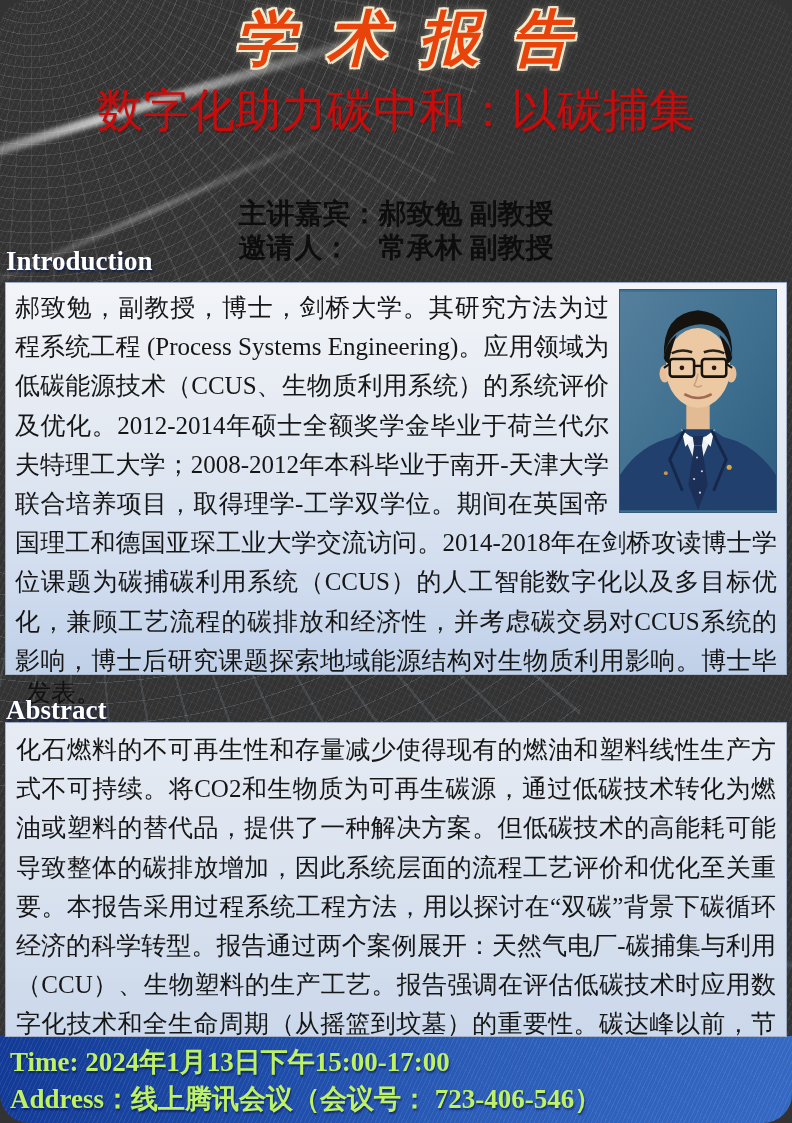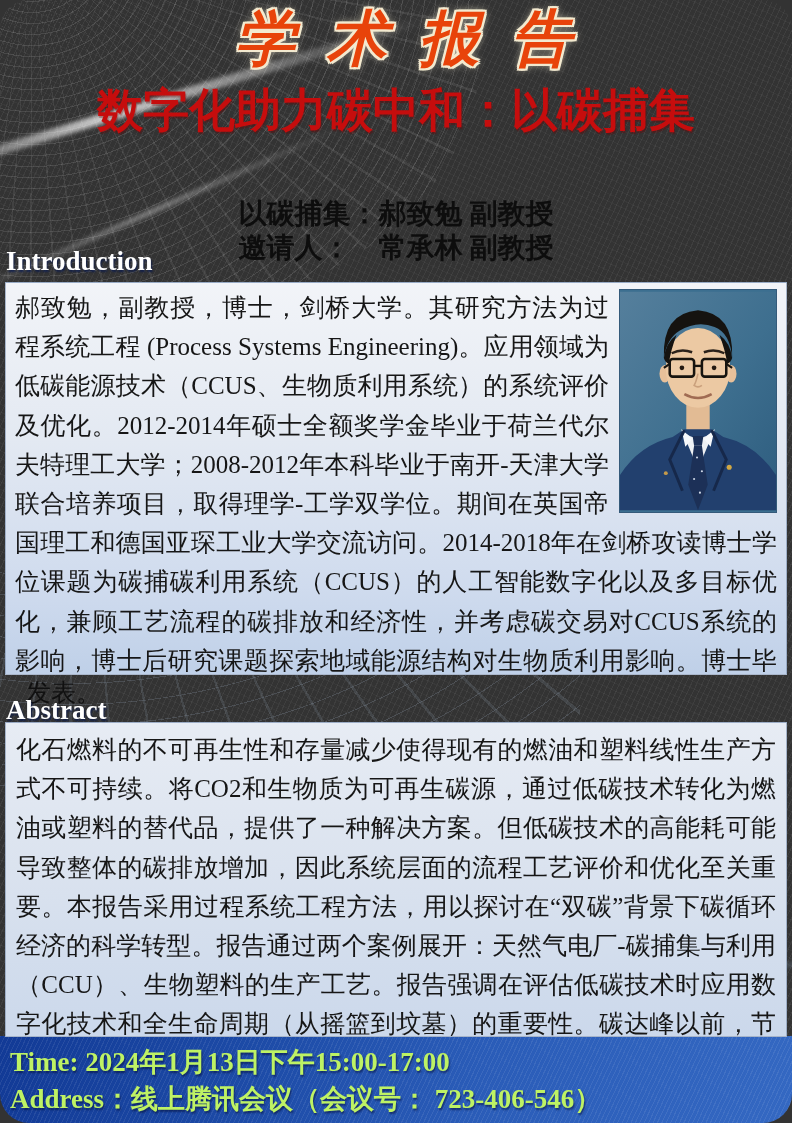--- a/index.html
+++ b/index.html
@@ -36,21 +36,21 @@
       repeating-radial-gradient(ellipse 520px 420px at 18% -120%, rgba(200,225,255,.28) 0 1px, transparent 1px 26px),
       repeating-conic-gradient(from 150deg at 18% -120%, rgba(200,225,255,.2) 0deg .3deg, transparent .3deg 5deg);
     opacity:.55;}
   
   .banner{position:absolute;left:0;top:2px;width:100%;padding-left:46px;box-sizing:border-box;
     text-align:center;font-size:60px;line-height:74px;font-weight:900;font-style:italic;
     letter-spacing:32px;color:#e8430a;z-index:4;
     text-shadow:-2px 0 0 #f3ead0,2px 0 0 #f3ead0,0 -2px 0 #f3ead0,0 2px 0 #f3ead0,
       -2px -2px 0 #f3ead0,2px 2px 0 #f3ead0,-2px 2px 0 #f3ead0,2px -2px 0 #f3ead0,0 0 9px rgba(245,236,208,.9);}
   .main-title{position:absolute;left:0;top:84px;width:100%;text-align:center;z-index:4;
-    color:#c60d0d;font-weight:bold;font-size:46px;line-height:54px;
+    color:#c60d0d;font-weight:normal;font-size:46px;line-height:54px;
     text-shadow:1px 2px 1px rgba(110,0,0,.35);}
   .speakers{position:absolute;left:0;top:197px;width:100%;text-align:center;z-index:4;
     color:#0d0d0d;font-weight:bold;font-size:28px;line-height:34px;}
   .sec-head{position:absolute;left:6px;color:#fff;font-weight:bold;font-size:27px;z-index:5;
     text-shadow:1px 2px 2px rgba(8,25,80,.75);}
   .sec-head.intro{top:246px;}
   .sec-head.abs{top:681px;margin-top:14px;}
   .panel{position:absolute;left:5px;width:782px;box-sizing:border-box;z-index:3;
     border:1px solid rgba(130,150,180,.65);
     color:#161616;font-size:25px;line-height:39.2px;text-align:justify;}
@@ -84,21 +84,21 @@
   <div class="streak s3"></div>
   <div class="streak s4"></div>
 
   <div class="banner">学术报告</div>
 
   <div class="main-title">
     <div>数字化助力碳中和：以碳捕集</div>
   </div>
 
   <div class="speakers">
-    <div>以碳捕集：郝致勉 副教授</div>
+    <div>主讲嘉宾：郝致勉 副教授</div>
     <div>邀请人：　常承林 副教授</div>
   </div>
 
   <div class="sec-head intro">Introduction</div>
 
   <div class="panel intro">
     <div class="portrait">
       <svg viewBox="0 0 160 224" xmlns="http://www.w3.org/2000/svg">
         <defs>
           <linearGradient id="pbg" x1="0" y1="0" x2="1" y2="1">

